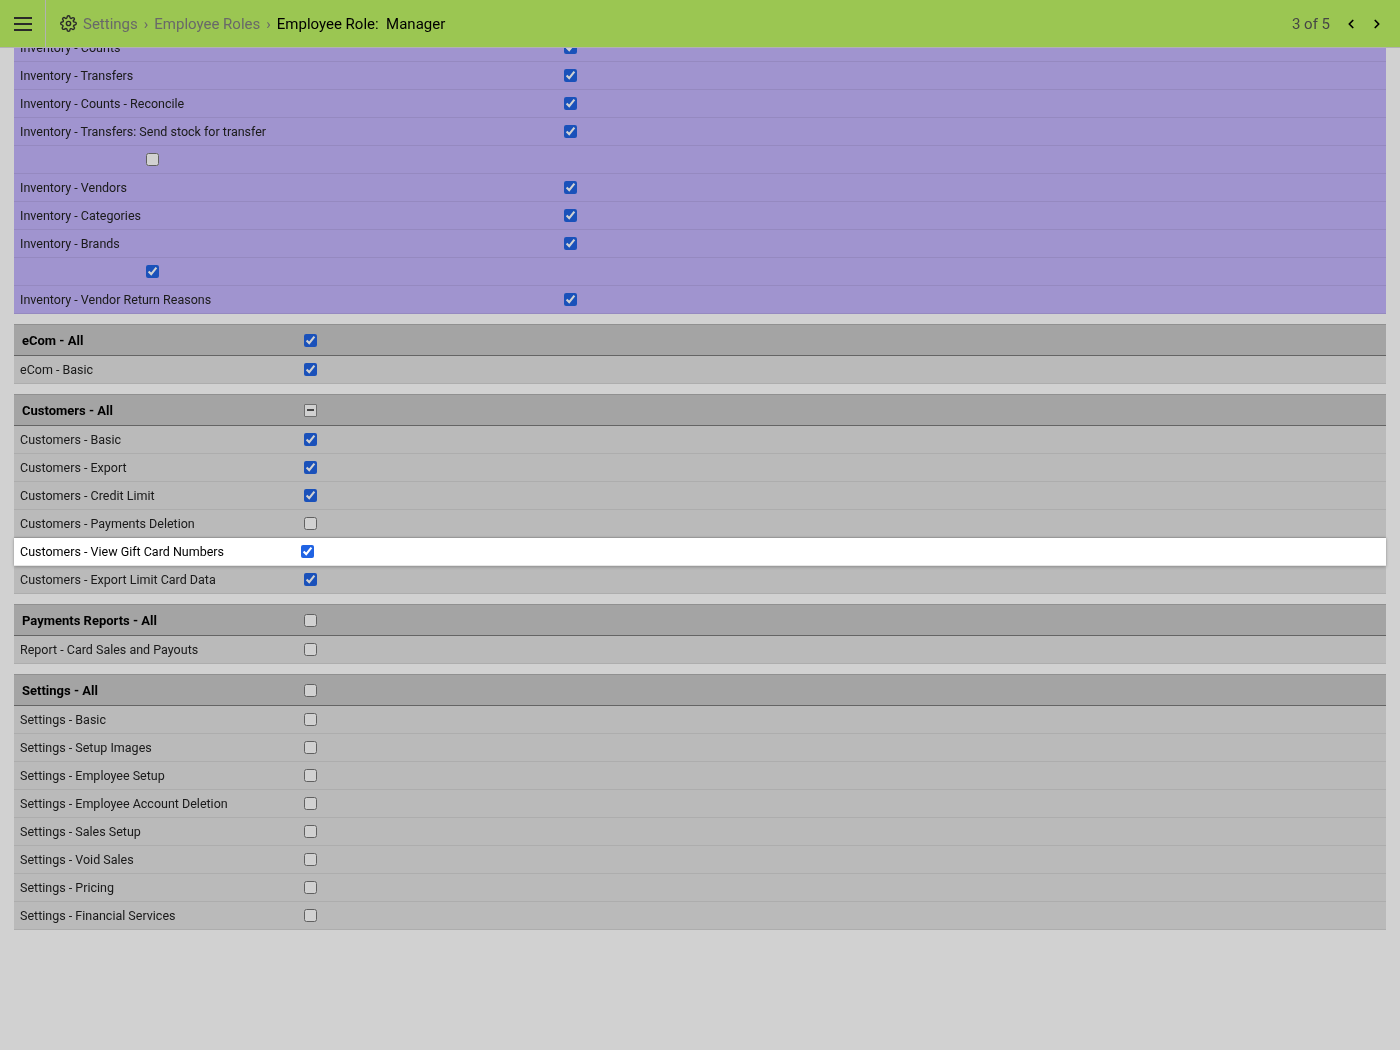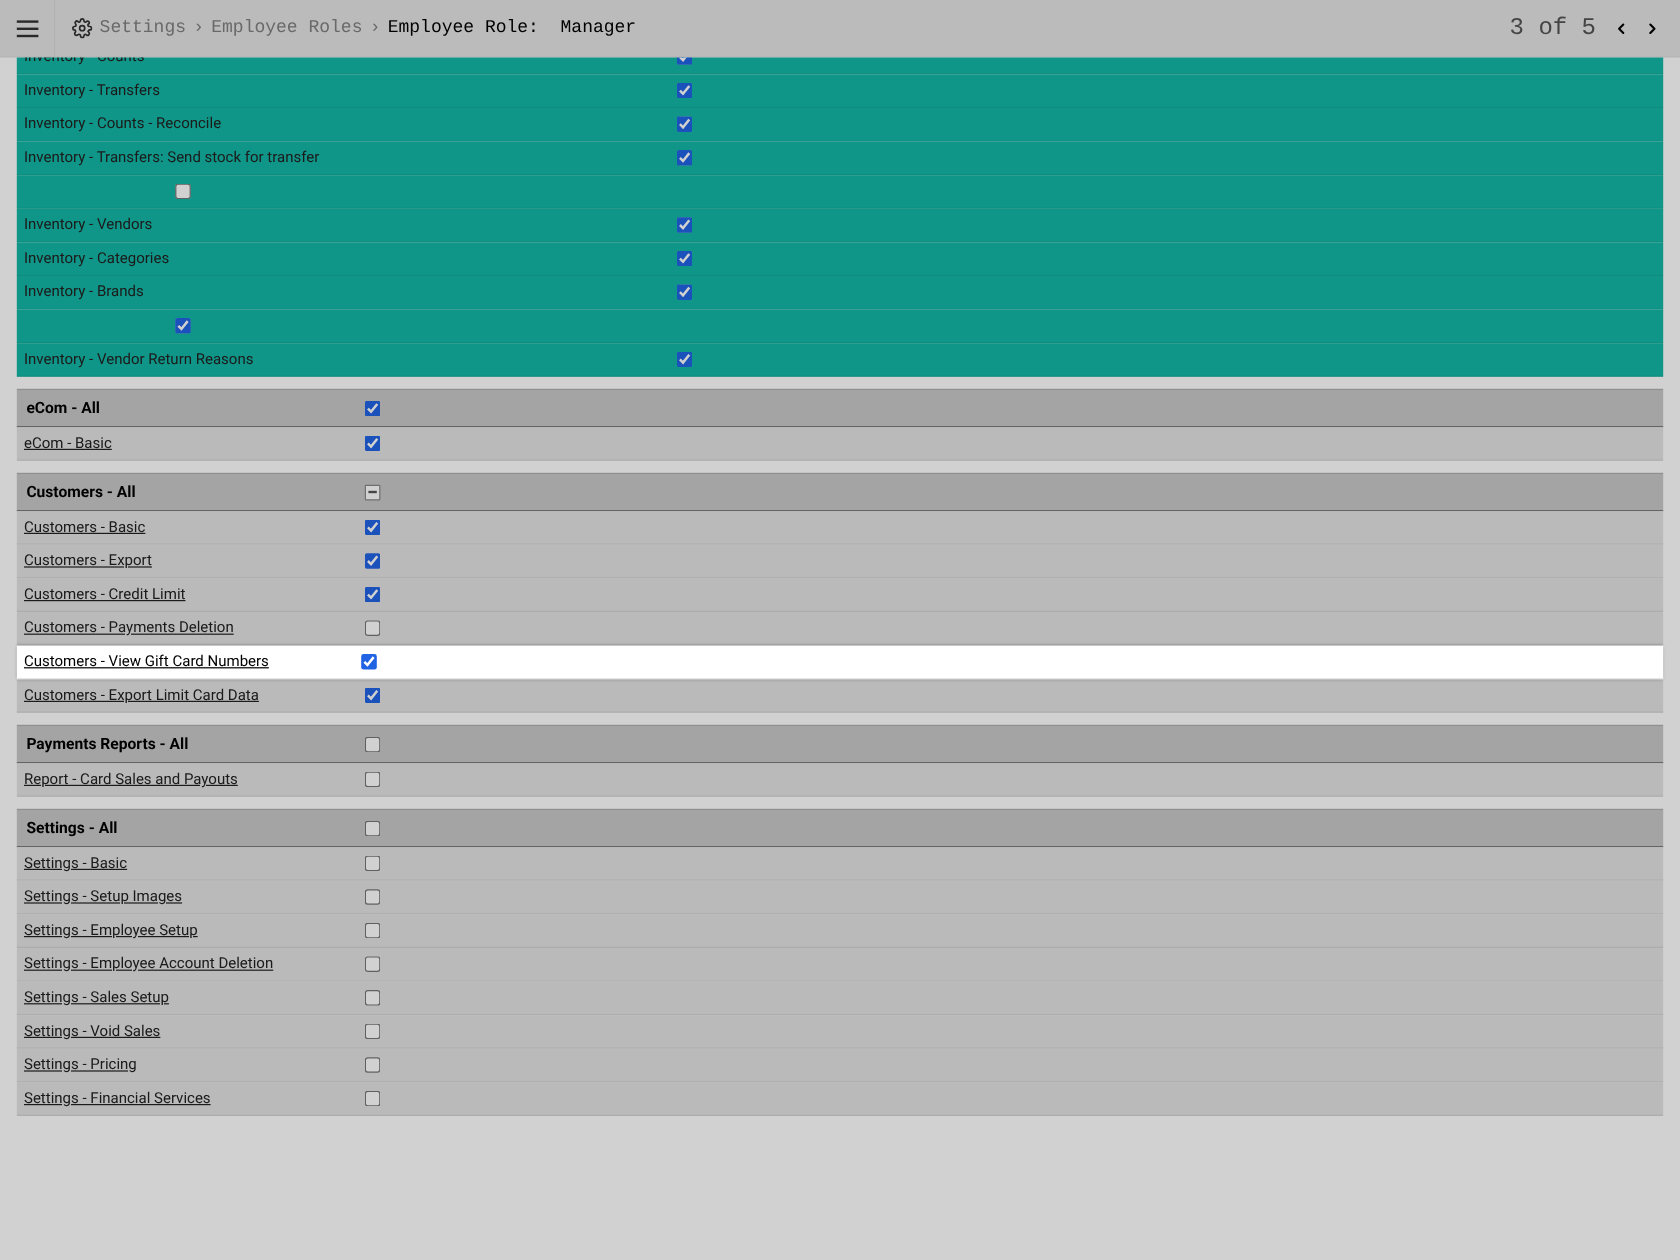--- a/index.html
+++ b/index.html
@@ -1,60 +1,60 @@
 <!DOCTYPE html>
 <html><head>
 <meta charset="utf-8">
 <style>
   * { box-sizing: border-box; }
   html, body { margin:0; padding:0; font-family: -apple-system, BlinkMacSystemFont, "Segoe UI", Roboto, Helvetica, Arial, sans-serif; font-size:13px; color:#222; background:#fff; }
   .overlay { position:fixed; inset:0; background:rgba(0,0,0,0.18); pointer-events:none; z-index:50; }
 
   
-  .header { display:flex; align-items:center; height:48px; border-bottom:1px solid #d9d9d9; background:#e5e5e5; position:relative;font-family:Liberation Mono, monospace; }
+  .header { display:flex; align-items:center; height:48px; border-bottom:1px solid #d9d9d9; background:#bef264; position:relative; }
   .hamburger { width:46px; height:48px; display:flex; align-items:center; justify-content:center; border-right:1px solid #d9d9d9; cursor:pointer; }
   .hamburger-lines { width:18px; height:14px; display:flex; flex-direction:column; justify-content:space-between; }
   .hamburger-lines span { display:block; height:2px; background:#333; }
   .crumbs { display:flex; align-items:center; padding-left:14px; font-size:15px; }
   .gear { margin-right:6px; display:inline-flex; }
   .crumb-dim { color:#808080; }
   .crumb-sep { color:#808080; margin:0 6px; }
   .crumb-strong { color:#000; font-weight:400; }
-  .pager { margin-left:auto; display:flex; align-items:center; padding-right:10px; font-size:20px; }
+  .pager { margin-left:auto; display:flex; align-items:center; padding-right:10px; font-size:15px; }
   .pager-text { color:#555; margin-right:8px; }
   .nav-btn { width:26px; height:32px; display:flex; align-items:center; justify-content:center; cursor:pointer; }
 
   
   .scroll-area { position:absolute; top:48px; left:0; right:0; bottom:0; overflow:hidden; }
   .panel { margin:0 14px; }
 
   .row { display:flex; align-items:center; height:28px; border-bottom:1px solid rgba(0,0,0,0.07); background:#ececec; }
   .row.first-partial { border-top: none; }
   .row .label { width:288px; padding-left:6px; font-size:12.5px; color:#222; white-space:nowrap; overflow:hidden; text-overflow:ellipsis; }
   .row .cbwrap { width:16px; display:flex; justify-content:center; }
   .row + .row { }
 
   .section-header { display:flex; align-items:center; height:32px; background:#c9c9c9; border-top:1px solid rgba(0,0,0,0.12); border-bottom:1px solid #7a7a7a; margin-top:10px; }
   .section-header .label { width:288px; padding-left:8px; font-weight:700; font-size:13px; color:#000; }
   .section-header .cbwrap { width:16px; display:flex; justify-content:center; }
 
   .section-body .row { background:#e3e3e3; }
-  .section-body .row .label { padding-left:6px;text-decoration:underline; }
+  .section-body .row .label { padding-left:6px; }
 
   
   .highlight-row { position:relative; z-index:100; background:#ffffff !important; box-shadow:0 1px 3px rgba(0,0,0,0.25), 0 -1px 2px rgba(0,0,0,0.12); border-bottom:1px solid #e6e6e6; }
   .highlight-row .label { color:#000; }
   .highlight-row .cbwrap { padding-right:6px; }
 
   input[type=checkbox] { width:13px; height:13px; accent-color:#2063e3; margin:0; }
   .indeterminate-box { width:13px; height:13px; border:1px solid #888; background:#fff; display:flex; align-items:center; justify-content:center; border-radius:1px; }
   .indeterminate-box::after { content:""; display:block; width:7px; height:1.5px; background:#555; }
 
   
-  .inv-rows .row { background:#14b8a6; }
+  .inv-rows .row { background:#c4b5fd; }
   .inv-rows .row .cbwrap { margin-left:130px; }
   .section-body .row .cbwrap { margin-left:0; }
   .section-header .cbwrap { margin-left:0; }
 
   
   .col-a .cbwrap { width:16px; }
   .col-a .label { width:288px; }
   .col-b .cbwrap { width:16px; }
   .col-b .label { width:418px; }
 

